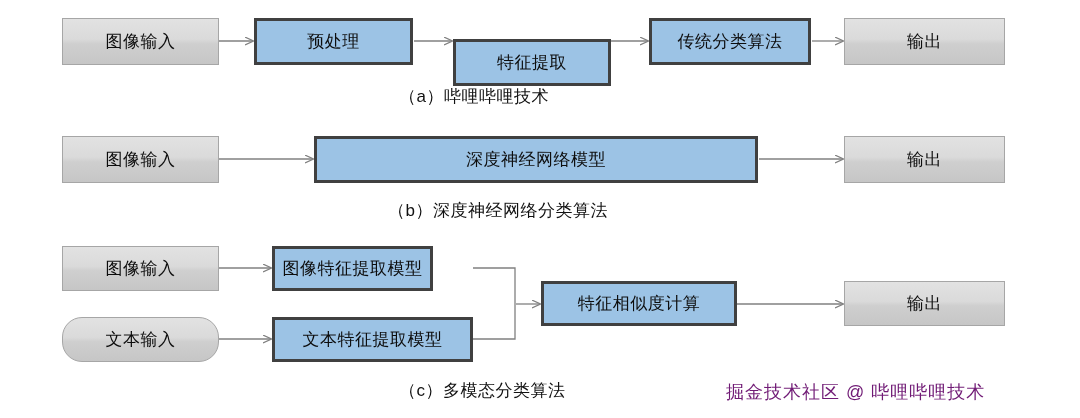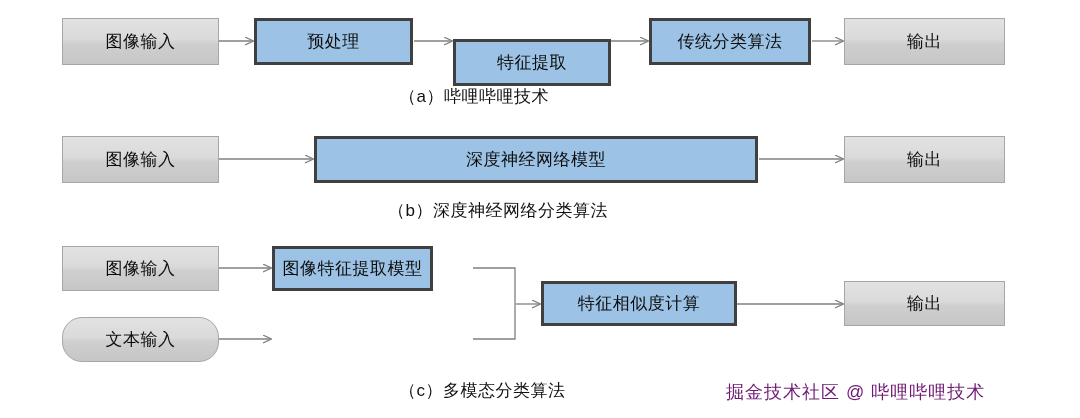--- a/index.html
+++ b/index.html
@@ -134,20 +134,23 @@
 
   <div class="box gray" style="left:62px; top:246px; width:157px; height:45px;">
     <span>图像输入</span>
   </div>
   <div class="box gray" style="left:62px; top:317px; width:157px; height:45px;border-radius:20px;">
     <span>文本输入</span>
   </div>
   <div class="box blue" style="left:272px; top:246px; width:161px; height:45px;">
     <span>图像特征提取模型</span>
   </div>
+  <div class="box blue" style="left:272px; top:317px; width:201px; height:45px;">
+    <span>文本特征提取模型</span>
+  </div>
   <div class="box blue" style="left:541px; top:281px; width:196px; height:45px;">
     <span>特征相似度计算</span>
   </div>
   <div class="box gray" style="left:844px; top:281px; width:161px; height:45px;">
     <span>输出</span>
   </div>
   <div class="caption" style="left:399px; top:379px;">（c）多模态分类算法</div>
 
   <div class="watermark" style="left:726px; top:380px;">掘金技术社区 @ 哔哩哔哩技术</div>
 

